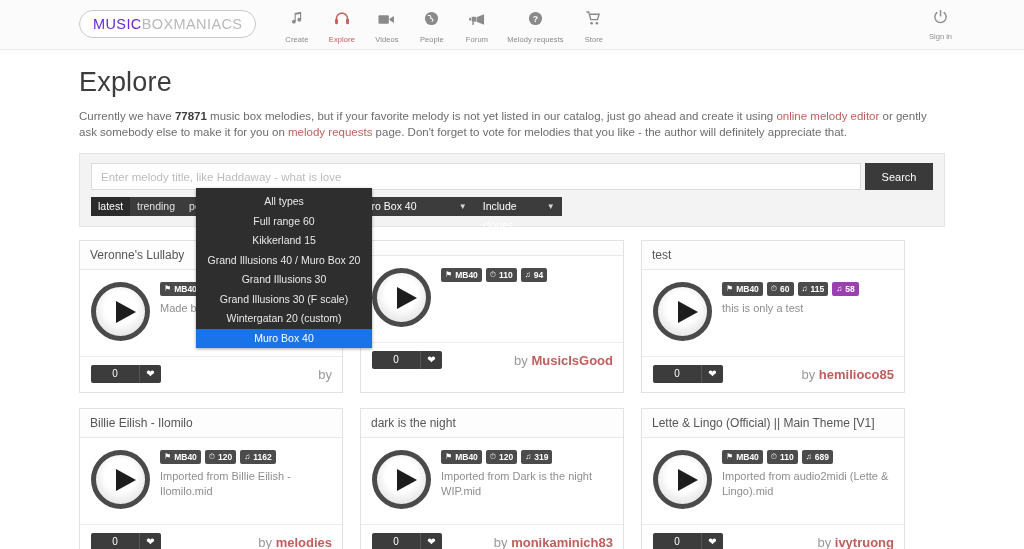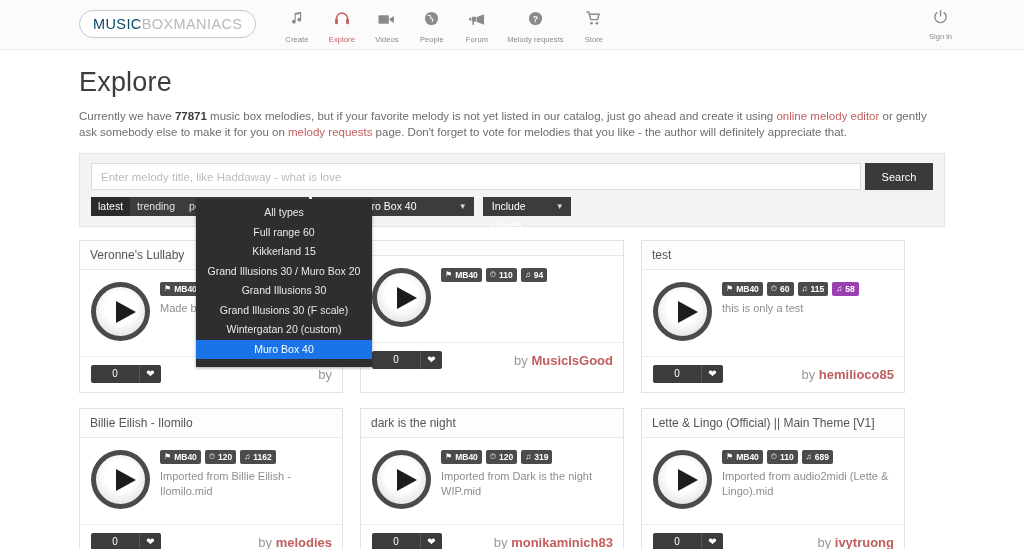--- a/index.html
+++ b/index.html
@@ -28,21 +28,21 @@
     border-radius: 16px;
     padding: 5px 13px 5px 13px;
     font-size: 14.5px;
     letter-spacing: 0.4px;
     white-space: nowrap;
     background: #fff;
     height: 28px;
     display: flex;
     align-items: center;
   }
-  .logo .lg-a { color: #0c4a6e; }
+  .logo .lg-a { color: #6d28d9; }
   .logo .lg-b { color: #b9b9b9; }
 
   .navlist {
     display: flex;
     margin-left: 18px;
     margin-top: 2px;
   }
   .navitem {
     width: 45px;
     text-align: center;
@@ -156,38 +156,38 @@
     color: #fff;
     font-size: 10.5px;
     height: 19px;
     line-height: 19px;
     position: relative;
     cursor: pointer;
     padding: 0 20px 0 8px;
     text-align: center;
   }
   .dd.type-dd { width: 162px; margin-left: 3px; }
-  .dd.clones-dd { width: 88px; margin-left: 9px; text-align: left; padding-left: 9px; }
+  .dd.clones-dd { width: 88px; margin-left: 0; text-align: left; padding-left: 9px; }
   .dd .caret {
     position: absolute;
     right: 7px; top: 0;
     font-size: 8px;
     line-height: 19px;
     color: #d8d8d8;
   }
 
   
   .ddlist {
     position: absolute;
     left: 196px;
-    top: 199px;
+    top: 188px;
     width: 176px;
     background: #2e2e2e;
     z-index: 40;
-    padding: 4px 0 8px 0;
+    padding: 4px 0 0 0;
     box-shadow: 0 1px 3px rgba(0,0,0,.35);
   }
   .ddopt {
     color: #e9e9e9;
     font-size: 10.5px;
     height: 19.5px;
     line-height: 19.5px;
     text-align: center;
     cursor: pointer;
     white-space: nowrap;
@@ -416,21 +416,21 @@
         <span>Include clones</span>
         <span class="caret">▼</span>
       </div>
     </div>
   </div>
 
   <div class="ddlist">
     <div class="ddopt">All types</div>
     <div class="ddopt">Full range 60</div>
     <div class="ddopt">Kikkerland 15</div>
-    <div class="ddopt">Grand Illusions 30 / Muro Box 20</div>
+    <div class="ddopt">Grand Illusions 40 / Muro Box 20</div>
     <div class="ddopt">Grand Illusions 30</div>
     <div class="ddopt">Grand Illusions 30 (F scale)</div>
     <div class="ddopt">Wintergatan 20 (custom)</div>
     <div class="ddopt sel">Muro Box 40</div>
   </div>
 
   <div class="grid">
 
     <div class="card">
       <div class="card-head">Veronne's Lullaby</div>

